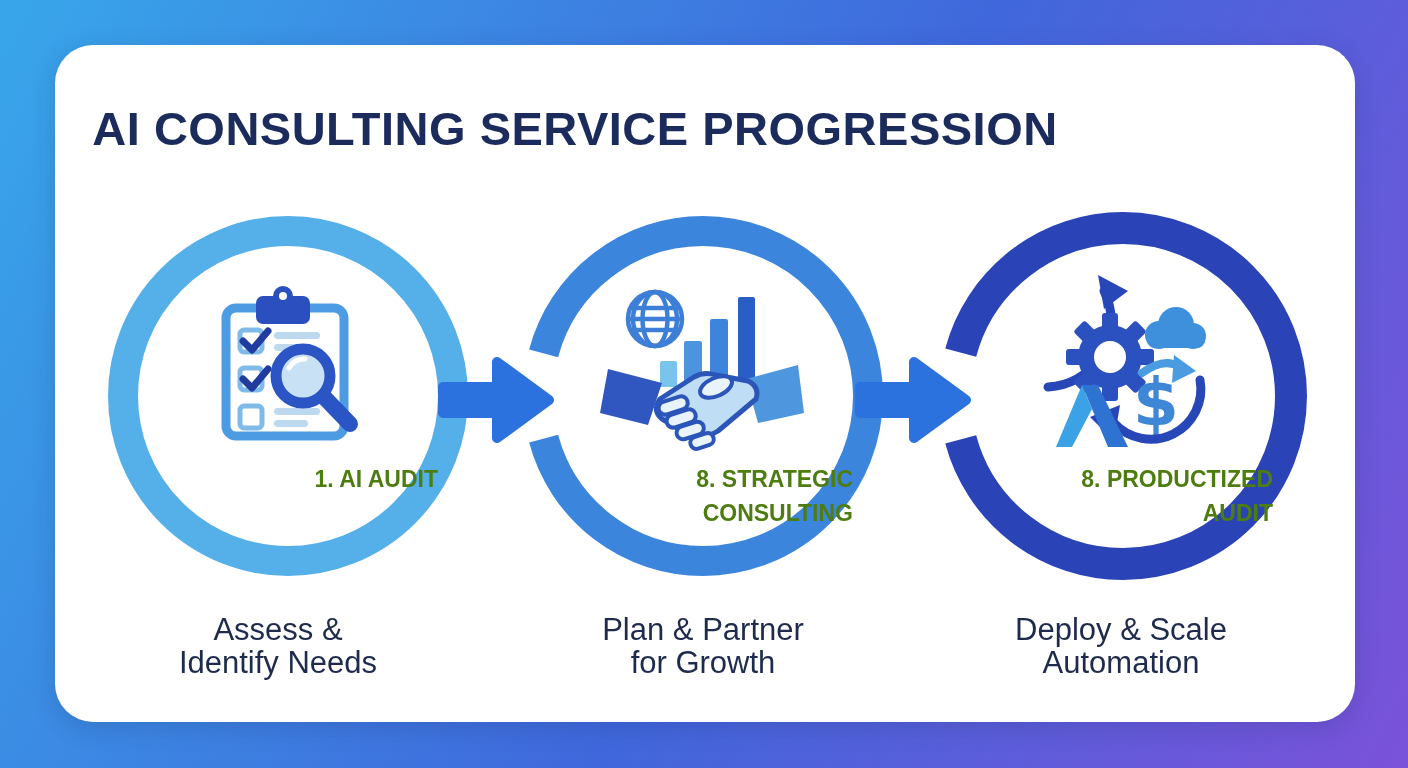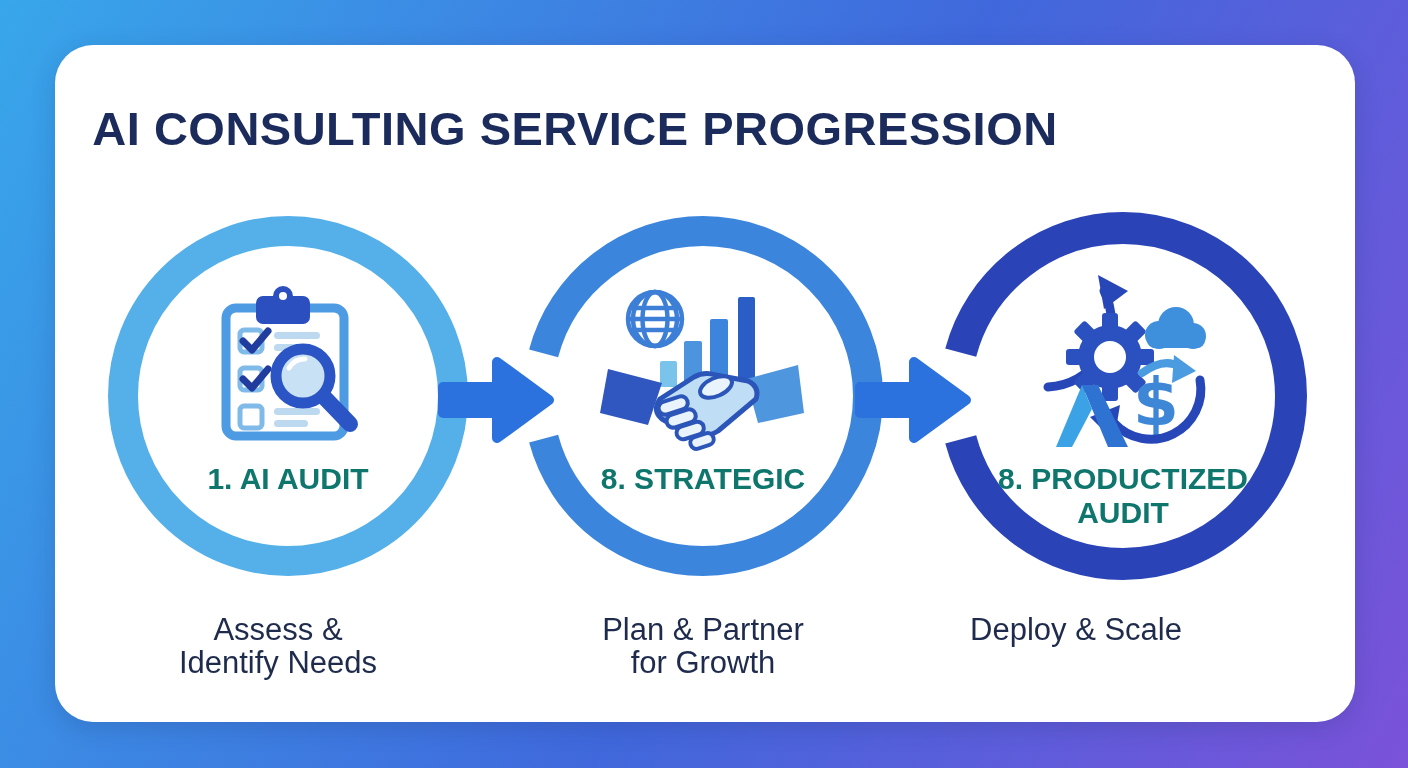--- a/index.html
+++ b/index.html
@@ -21,36 +21,36 @@
   }
   svg.ring{position:absolute;width:380px;height:380px;}
   .ring1{left:43px;top:161px;}
   .ring2{left:458px;top:161px;}
   .ring3{left:878px;top:161px;}
   .icon{position:absolute;}
   .icon1{left:143px;top:233px;}
   .icon2{left:543px;top:228px;}
   .icon3{left:973px;top:230px;}
   .label{
-    position:absolute;top:417px;width:300px;text-align:center;
-    font-size:30px;font-weight:700;color:#0f766e;line-height:34px;
+    position:absolute;top:417px;width:300px;text-align:right;
+    font-size:23px;font-weight:700;color:#4d7c0f;line-height:34px;
   }
   .label1{left:83px;}
   .label2{left:498px;}
   .label3{left:918px;}
   .arrow{position:absolute;top:304px;width:117px;height:97px;}
   .arrow1{left:383px;}
   .arrow2{left:800px;}
   .subtitle{
     position:absolute;top:568px;width:320px;text-align:center;
     font-size:31px;font-weight:500;color:#1E2B4C;line-height:33px;
   }
   .sub1{left:63px;}
   .sub2{left:488px;}
-  .sub3{left:861px;text-align:center;}
+  .sub3{left:906px;text-align:center;}
 </style>
 </head>
 <body>
 
 <div class="card">
 
   <h1 class="title">AI CONSULTING SERVICE PROGRESSION</h1>
 
   <svg class="ring ring1" viewBox="0 0 380 380">
     <circle cx="190" cy="190" r="165" fill="none" stroke-width="30" stroke="#55B0EA"></circle>
@@ -145,20 +145,21 @@
       <polygon points="54,110 64,134 44,172 28,172" fill="#3BA2E6"></polygon>
     </svg>
   </div>
 
   <div class="label label1">
     <div>1. AI AUDIT</div>
     <div></div>
   </div>
   <div class="label label2">
     <div>8. STRATEGIC</div>
+    <div>CONSULTING</div>
   </div>
   <div class="label label3">
     <div>8. PRODUCTIZED</div>
     <div>AUDIT</div>
   </div>
 
   <svg class="arrow arrow1" viewBox="0 0 117 97">
     <polygon points="5,38 59,38 59,13 111,51 59,89 59,64 5,64" fill="#2B72DE" stroke="#2B72DE" stroke-width="10" stroke-linejoin="round"></polygon>
   </svg>
   <svg class="arrow arrow2" viewBox="0 0 117 97">
@@ -168,15 +169,16 @@
   <div class="subtitle sub2">
     <div>Plan &amp; Partner</div>
     <div>for Growth</div>
   </div>
   <div class="subtitle sub1">
     <div>Assess &amp;</div>
     <div>Identify Needs</div>
   </div>
   <div class="subtitle sub3">
     <div>Deploy &amp; Scale</div>
+    <div>Automation</div>
   </div>
 
 </div>
 
 </body></html>

